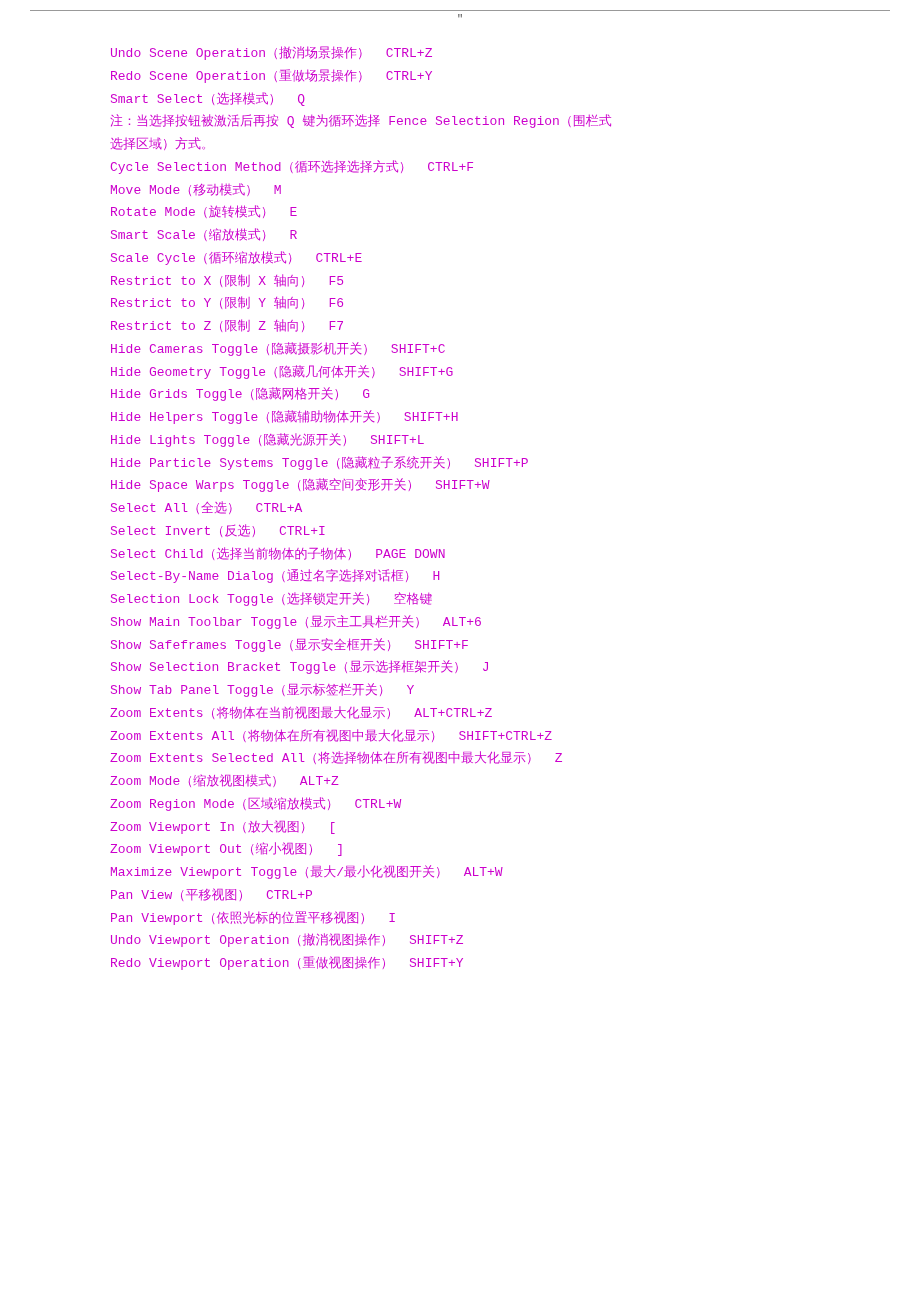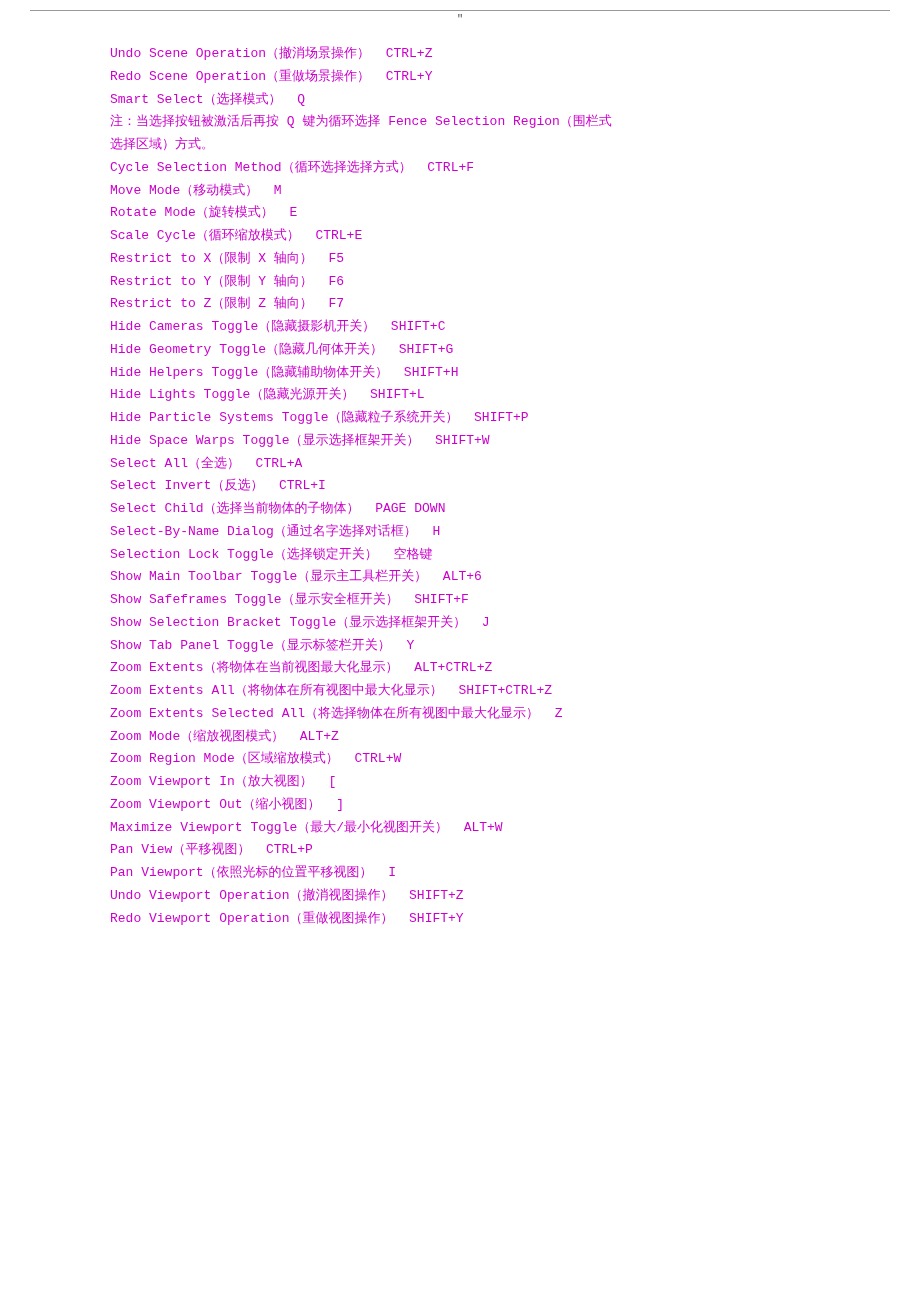--- a/index.html
+++ b/index.html
@@ -43,30 +43,32 @@
 
 <div class="content" id="content-area">
 <span class="line">Undo Scene Operation（撤消场景操作）  CTRL+Z</span>
     <span class="line">Redo Scene Operation（重做场景操作）  CTRL+Y</span>
     <span class="line">Smart Select（选择模式）  Q</span>
     <span class="line">注：当选择按钮被激活后再按 Q 键为循环选择 Fence Selection Region（围栏式</span>
     <span class="line">选择区域）方式。</span>
     <span class="line">Cycle Selection Method（循环选择选择方式）  CTRL+F</span>
     <span class="line">Move Mode（移动模式）  M</span>
     <span class="line">Rotate Mode（旋转模式）  E</span>
+    <span class="line">Smart Scale（缩放模式）  R</span>
     <span class="line">Scale Cycle（循环缩放模式）  CTRL+E</span>
     <span class="line">Restrict to X（限制 X 轴向）  F5</span>
     <span class="line">Restrict to Y（限制 Y 轴向）  F6</span>
     <span class="line">Restrict to Z（限制 Z 轴向）  F7</span>
     <span class="line">Hide Cameras Toggle（隐藏摄影机开关）  SHIFT+C</span>
     <span class="line">Hide Geometry Toggle（隐藏几何体开关）  SHIFT+G</span>
+    <span class="line">Hide Grids Toggle（隐藏网格开关）  G</span>
     <span class="line">Hide Helpers Toggle（隐藏辅助物体开关）  SHIFT+H</span>
     <span class="line">Hide Lights Toggle（隐藏光源开关）  SHIFT+L</span>
     <span class="line">Hide Particle Systems Toggle（隐藏粒子系统开关）  SHIFT+P</span>
-    <span class="line">Hide Space Warps Toggle（显示选择框架开关）  SHIFT+W</span>
+    <span class="line">Hide Space Warps Toggle（隐藏空间变形开关）  SHIFT+W</span>
     <span class="line">Select All（全选）  CTRL+A</span>
     <span class="line">Select Invert（反选）  CTRL+I</span>
     <span class="line">Select Child（选择当前物体的子物体）  PAGE DOWN</span>
     <span class="line">Select-By-Name Dialog（通过名字选择对话框）  H</span>
     <span class="line">Selection Lock Toggle（选择锁定开关）  空格键</span>
     <span class="line">Show Main Toolbar Toggle（显示主工具栏开关）  ALT+6</span>
     <span class="line">Show Safeframes Toggle（显示安全框开关）  SHIFT+F</span>
     <span class="line">Show Selection Bracket Toggle（显示选择框架开关）  J</span>
     <span class="line">Show Tab Panel Toggle（显示标签栏开关）  Y</span>
     <span class="line">Zoom Extents（将物体在当前视图最大化显示）  ALT+CTRL+Z</span>

